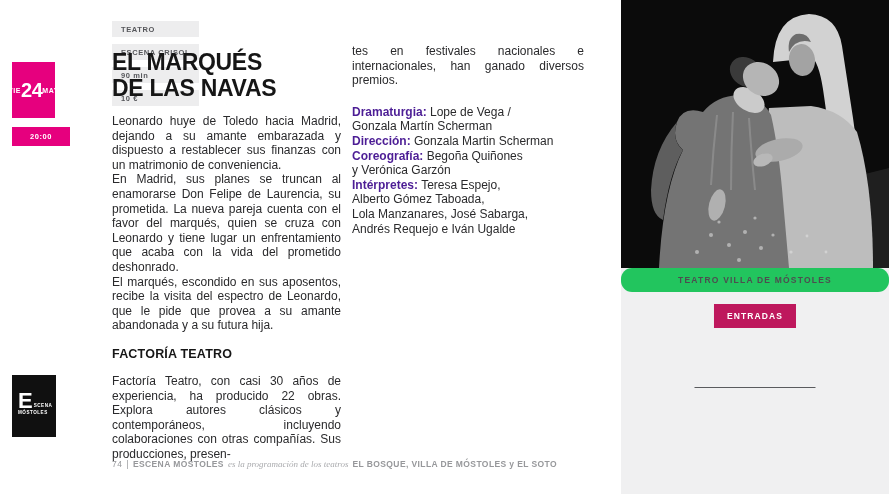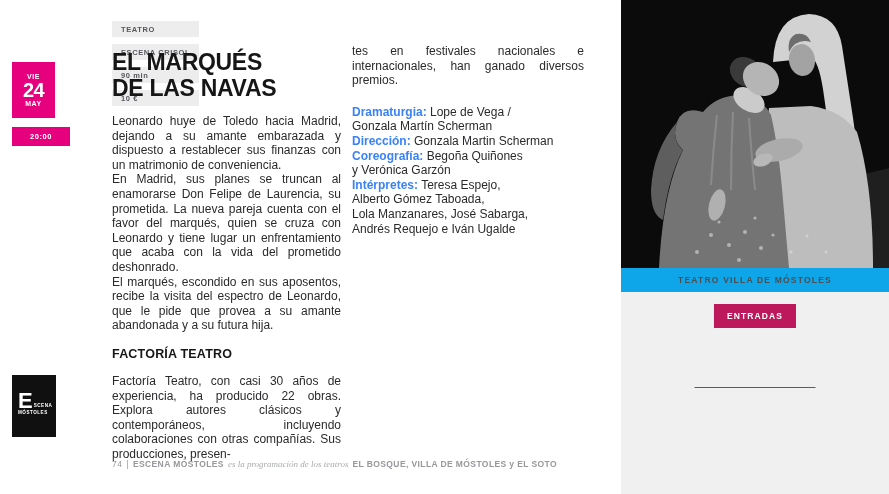--- a/index.html
+++ b/index.html
@@ -2,21 +2,21 @@
 <html lang="es"><head>
 <meta charset="utf-8">
 <style>
   * { margin:0; padding:0; box-sizing:border-box; }
   html,body { background:#ffffff; }
   body { font-family:"Liberation Sans", sans-serif; }
   #page { position:relative; width:889px; height:494px; background:#ffffff; overflow:hidden; }
 
   
   .date-badge { position:absolute; left:12px; top:62px; width:43px; height:56px;
-    background:#e6007e; color:#fff; display:flex; flex-direction:column;
+    background:#e6007e; color:#fff; display:flex; flex-direction:row;
     align-items:center; justify-content:center; text-align:center; }
   .date-badge .dow { font-size:7px; font-weight:bold; letter-spacing:.6px; }
   .date-badge .day { font-size:20px; font-weight:bold; line-height:20px; letter-spacing:-.5px; }
   .date-badge .mon { font-size:7px; font-weight:bold; letter-spacing:.6px; }
   .time-badge { position:absolute; left:12px; top:127px; width:58px; height:19px;
     background:#e6007e; color:#fff; display:flex; align-items:center; justify-content:center;
     font-size:7.5px; font-weight:bold; letter-spacing:.6px; }
   .logo { position:absolute; left:12px; top:375px; width:44px; height:62px;
     background:#101010; color:#fff; padding:17px 0 0 6px; }
   .logo .row { display:flex; align-items:flex-end; }
@@ -33,28 +33,28 @@
   .col1 { position:absolute; left:112px; top:50px; width:229px; color:#2a2a2c; }
   .title { font-size:23px; font-weight:bold; line-height:25.5px; letter-spacing:-.3px;
     color:#161616; white-space:pre-line; margin-bottom:13px; }
   .body-text p { font-size:12px; line-height:14.6px; text-align:justify; margin:0; }
   .section-heading { font-size:12.5px; font-weight:bold; letter-spacing:.2px;
     color:#161616; margin:14px 0 13px; }
 
   .col2 { position:absolute; left:352px; top:44px; width:232px; color:#2a2a2c; }
   .col2 .intro p { font-size:12px; line-height:14.6px; text-align:justify; margin:0; }
   .credits { margin-top:17px; font-size:12px; line-height:14.6px; }
-  .credit b { font-weight:bold; color:#3b82f6; }
+  .credit b { font-weight:bold; color:#4c1d95; }
   .credit .val { white-space:pre-line; }
 
   
   .aside { position:absolute; left:621px; top:0; width:268px; height:494px; background:#f0f0f1; }
   .photo { display:block; width:268px; height:268px; }
-  .caption { height:24px; background:#0ea5e9; display:flex; align-items:center; justify-content:center;
-    font-size:8.5px; font-weight:bold; letter-spacing:1.2px; color:#4d4e50; }
+  .caption { height:24px; background:#22c55e; display:flex; align-items:center; justify-content:center;
+    font-size:8.5px; font-weight:bold; letter-spacing:1.2px; color:#4d4e50;border-radius:11px; }
   .tickets { position:absolute; top:304px; left:50%; transform:translateX(-50%);
     background:#be185d; color:#fff; border:none; font-family:inherit;
     font-size:8.5px; font-weight:bold; letter-spacing:1.1px; padding:7px 13px; cursor:pointer;text-align:right; }
   .divider { position:absolute; top:387px; left:50%; transform:translateX(-50%);
     width:121px; height:1px; background:#5a5b5e; }
 
   
   .footer { position:absolute; left:112px; top:459px; display:flex; align-items:flex-end;
     gap:4px; font-size:8.5px; color:#97989b; letter-spacing:.4px; }
   .footer .bold { font-weight:bold; }

